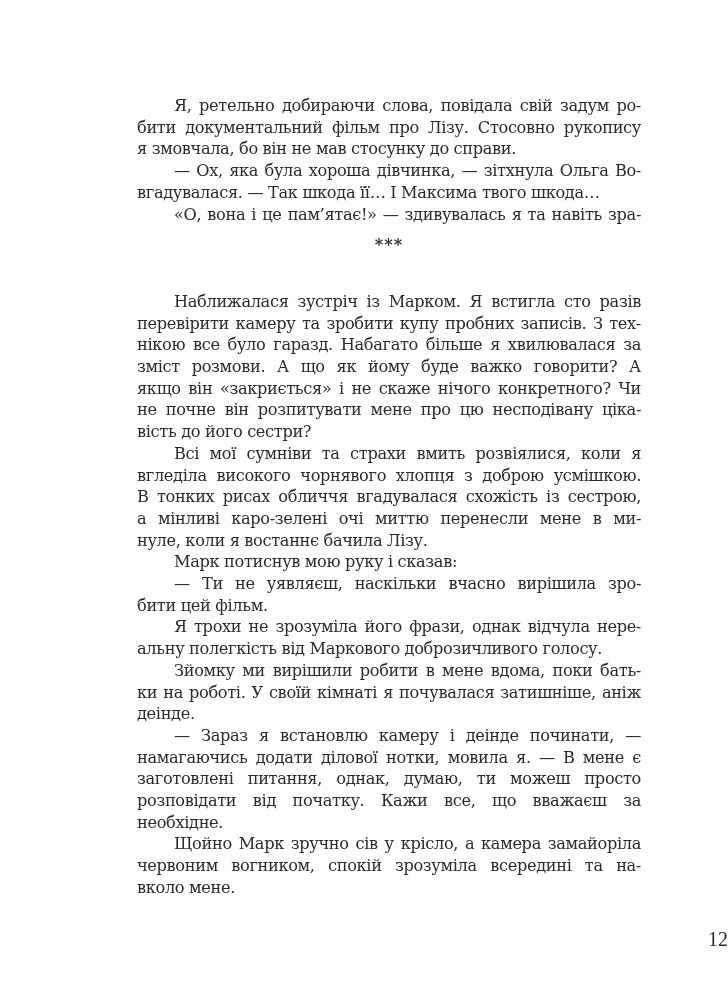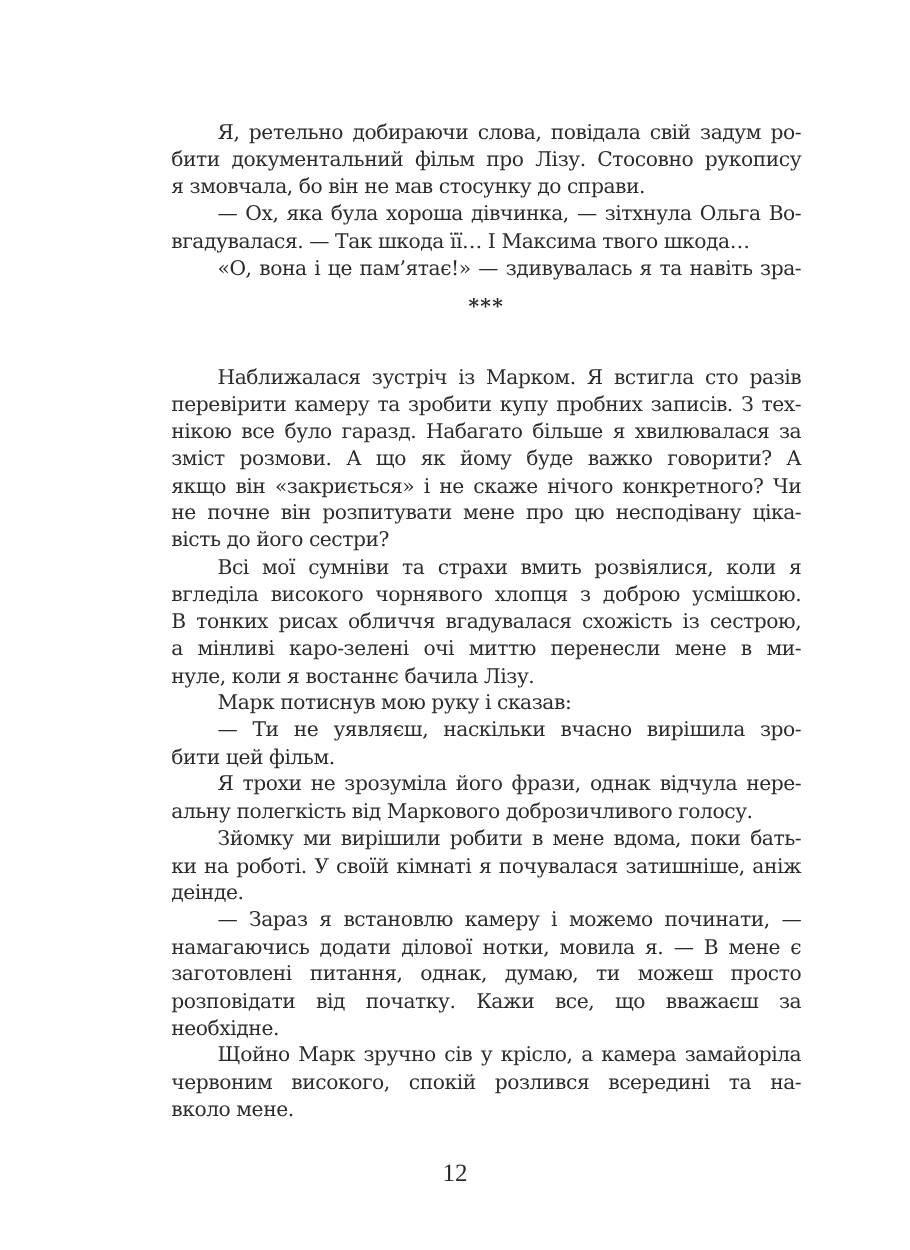--- a/index.html
+++ b/index.html
@@ -12,21 +12,21 @@
     margin-left: 16px;
   }
   .line { display: block; text-align: justify; text-align-last: justify; white-space: nowrap; }
   .line.last { text-align-last: left; }
   .indent { padding-left: 37px; }
   .sep {
     text-align: center; font-weight: bold; letter-spacing: 1px;
     margin: 9px 0 35px 0; height: 21.7px;
   }
   .pagenum {
-    position: absolute; left: 0; width: 728px; top: 928px; text-align: center;
+    position: absolute; left: 0; width: 728px; top: 928px; text-align: right;
     font-family: "Liberation Serif", "DejaVu Serif", serif; font-size: 20px; color: #2b2b2b;
   }
 </style>
 </head>
 <body>
 
 <div class="page">
   <div id="section1">
       <div>
         <span class="line indent">Я, ретельно добираючи слова, повідала свій задум ро-</span>
@@ -69,27 +69,27 @@
       <div>
         <span class="line indent">Я трохи не зрозуміла його фрази, однак відчула нере-</span>
         <span class="line last">альну полегкість від Маркового доброзичливого голосу.</span>
       </div>
       <div>
         <span class="line indent">Зйомку ми вирішили робити в мене вдома, поки бать-</span>
         <span class="line">ки на роботі. У своїй кімнаті я почувалася затишніше, аніж</span>
         <span class="line last">деінде.</span>
       </div>
       <div>
-        <span class="line indent">— Зараз я встановлю камеру і можемо починати, —</span>
+        <span class="line indent">— Зараз я встановлю камеру і деінде починати, —</span>
         <span class="line">намагаючись додати ділової нотки, мовила я. — В мене є</span>
         <span class="line">заготовлені питання, однак, думаю, ти можеш просто</span>
         <span class="line">розповідати від початку. Кажи все, що вважаєш за</span>
         <span class="line last">необхідне.</span>
       </div>
       <div>
         <span class="line indent">Щойно Марк зручно сів у крісло, а камера замайоріла</span>
-        <span class="line">червоним високого, спокій розлився всередині та на-</span>
+        <span class="line">червоним вогником, спокій зрозуміла всередині та на-</span>
         <span class="line last">вколо мене.</span>
       </div>
     </div>
 </div>
 
 <div class="pagenum">12</div>
 
 </body></html>

